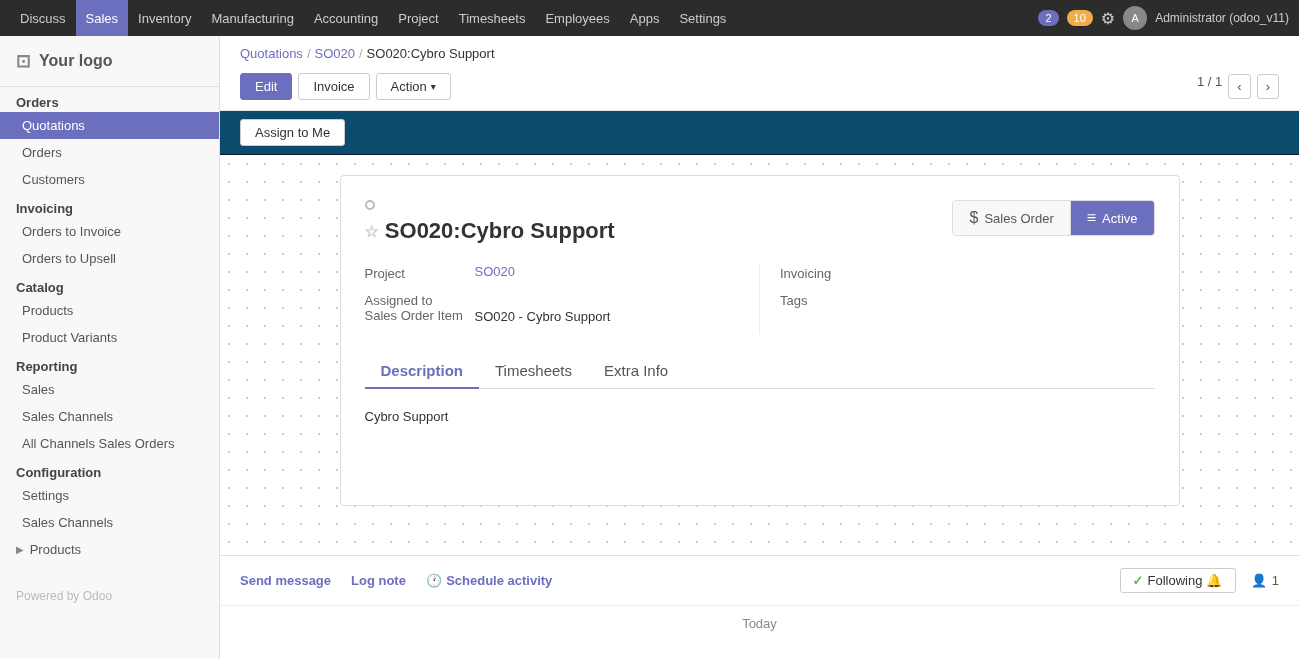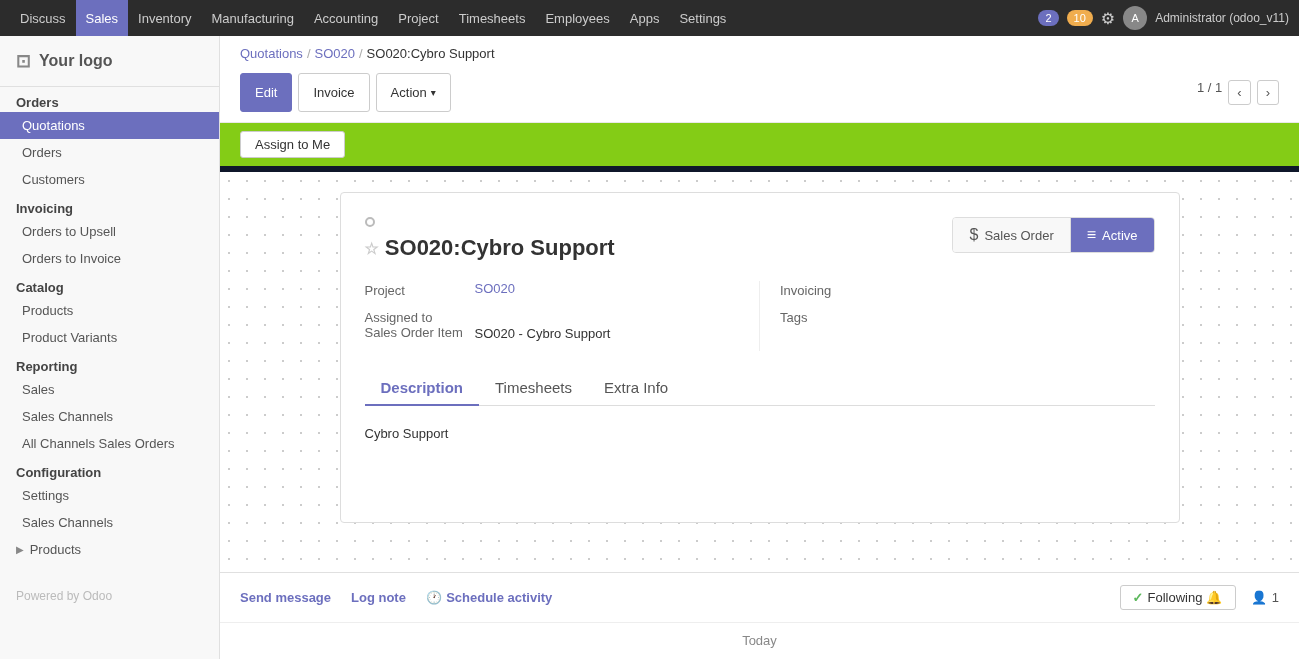--- a/index.html
+++ b/index.html
@@ -123,21 +123,21 @@
 
     
     .toolbar {
       padding: 6px 20px 10px;
       display: flex;
       align-items: center;
       gap: 6px;
       border-bottom: 1px solid #e8e8e8;
     }
     .btn {
-      padding: 11px 14px;
+      padding: 5px 14px;
       border-radius: 3px;
       cursor: pointer;
       font-size: 13px;
       border: 1px solid #ccc;
       background: #fff;
       color: #333;
     }
     .btn-primary {
       background: #6c6fbe;
       color: #fff;
@@ -162,22 +162,22 @@
       padding: 4px 8px;
       cursor: pointer;
       border-radius: 3px;
       font-size: 13px;
       color: #555;
     }
 
     
     .assign-bar {
       padding: 8px 20px;
-      background: #84cc16;
-      border-bottom: 6px solid #0f172a;
+      background: #0c4a6e;
+      border-bottom: 1px solid #0f172a;
     }
     .btn-assign {
       background: #fff;
       border: 1px solid #ccc;
       padding: 5px 14px;
       border-radius: 3px;
       cursor: pointer;
       font-size: 13px;
       color: #333;
     }
@@ -391,22 +391,22 @@
       <span class="sidebar-logo-icon">⊡</span>
       <span>Your logo</span>
     </div>
 
     <div class="sidebar-section-header">Orders</div>
     <div class="sidebar-item active">Quotations</div>
     <div class="sidebar-item">Orders</div>
     <div class="sidebar-item">Customers</div>
 
     <div class="sidebar-section-header">Invoicing</div>
+    <div class="sidebar-item">Orders to Invoice</div>
     <div class="sidebar-item">Orders to Upsell</div>
-    <div class="sidebar-item">Orders to Invoice</div>
 
     <div class="sidebar-section-header">Catalog</div>
     <div class="sidebar-item">Products</div>
     <div class="sidebar-item">Product Variants</div>
 
     <div class="sidebar-section-header">Reporting</div>
     <div class="sidebar-item">Sales</div>
     <div class="sidebar-item">Sales Channels</div>
     <div class="sidebar-item">All Channels Sales Orders</div>
 

